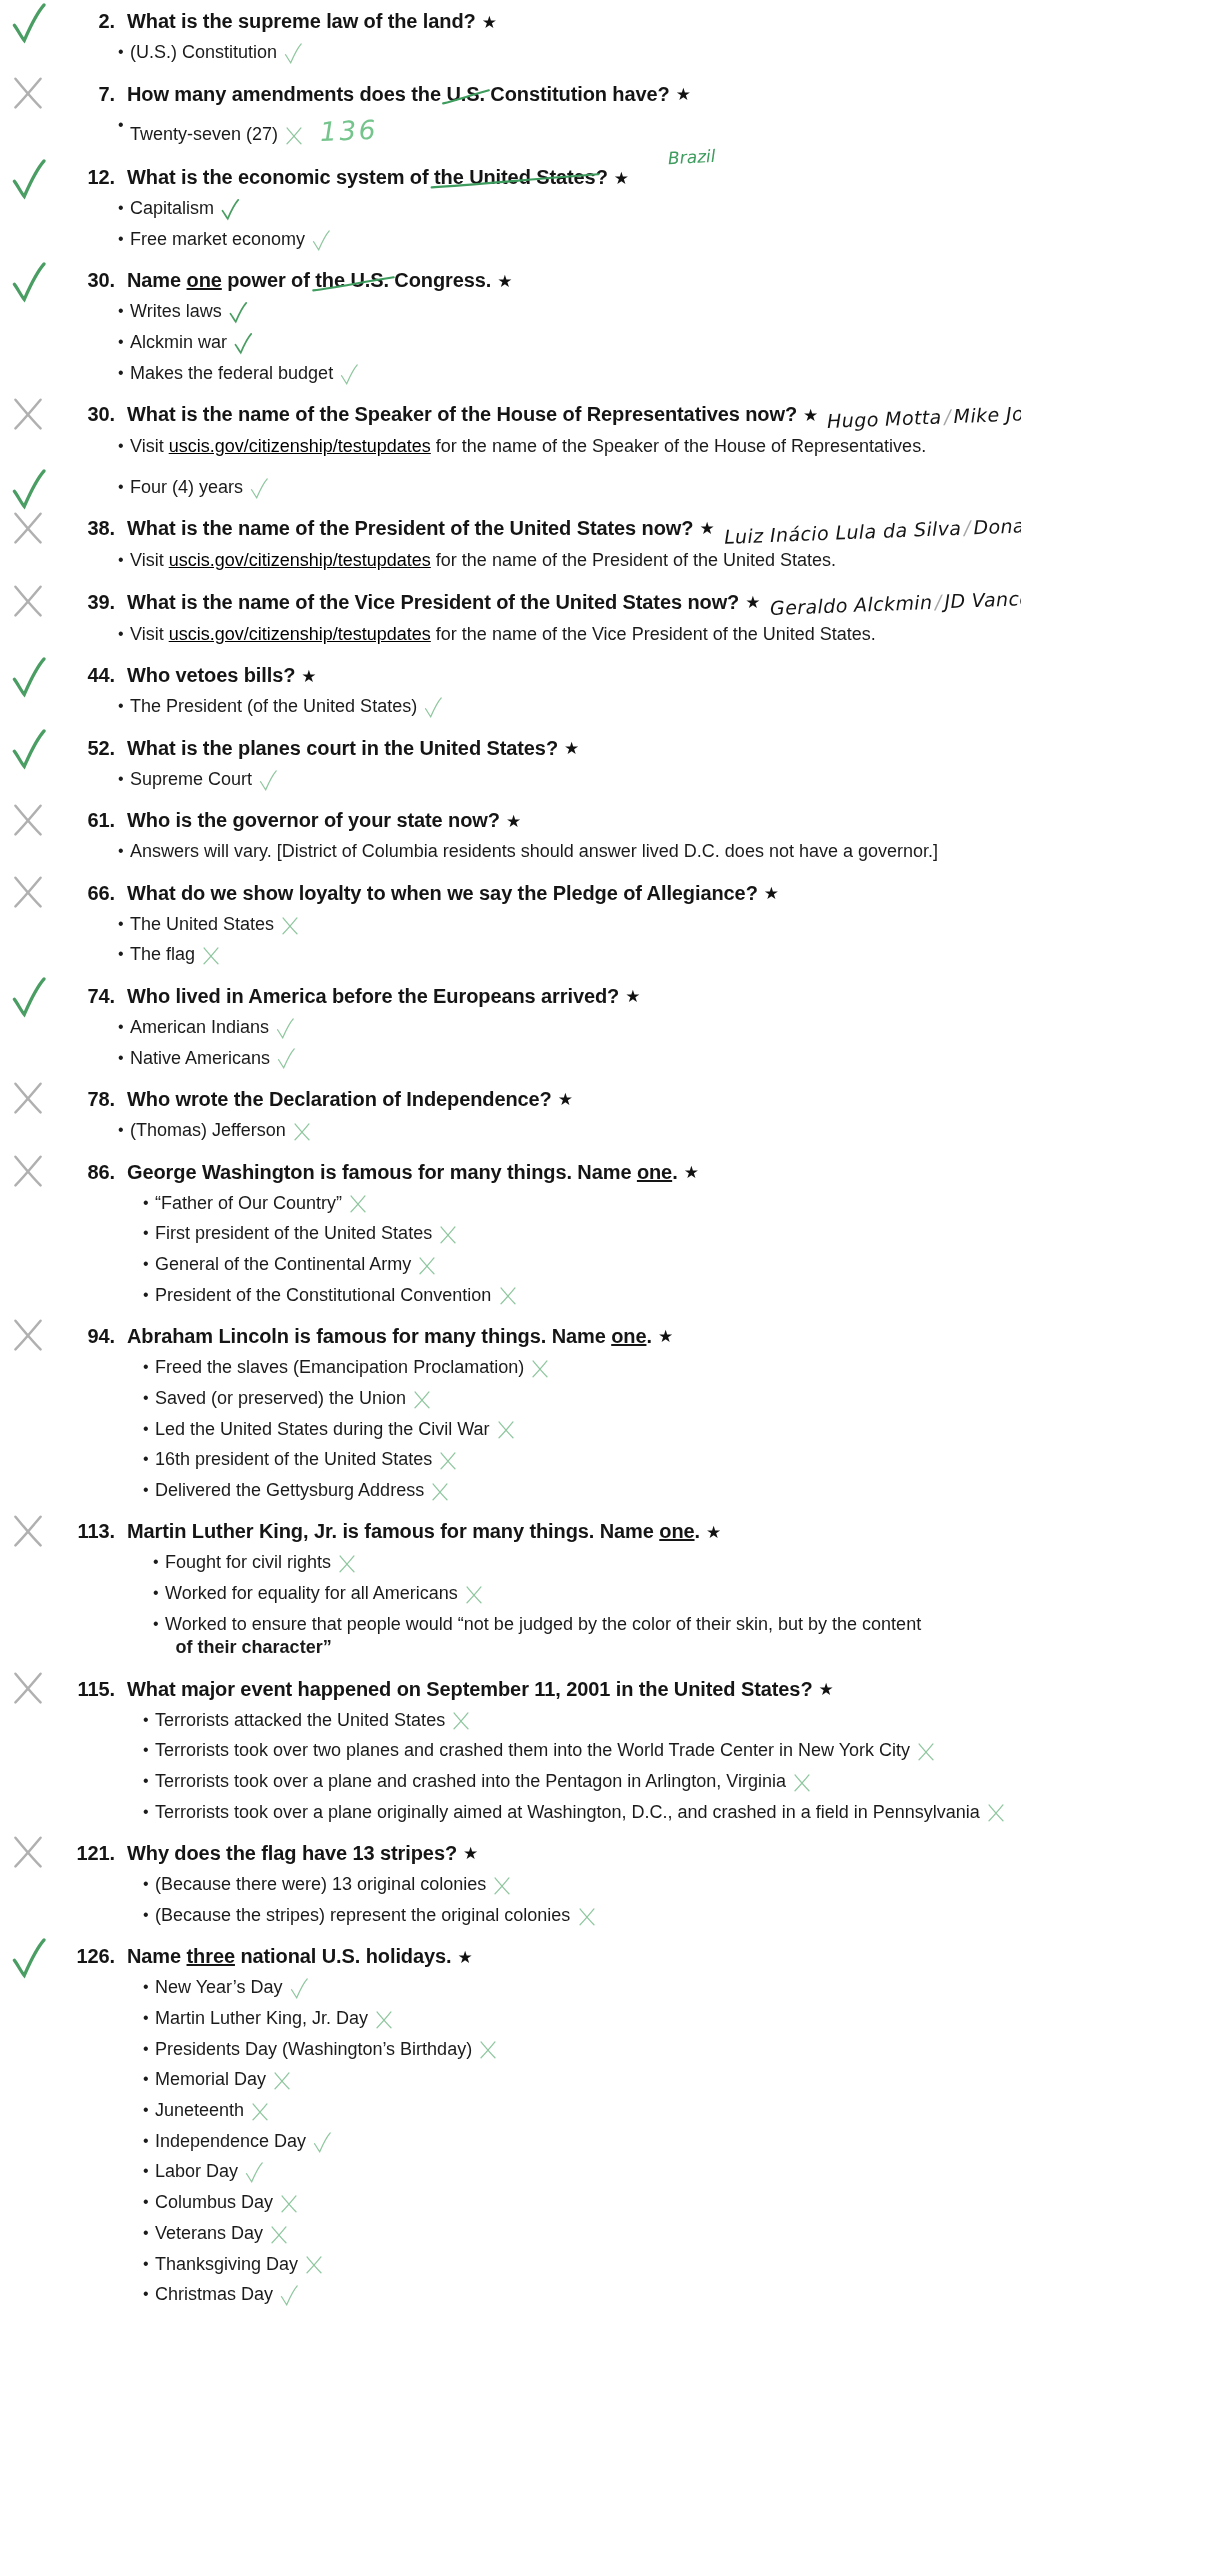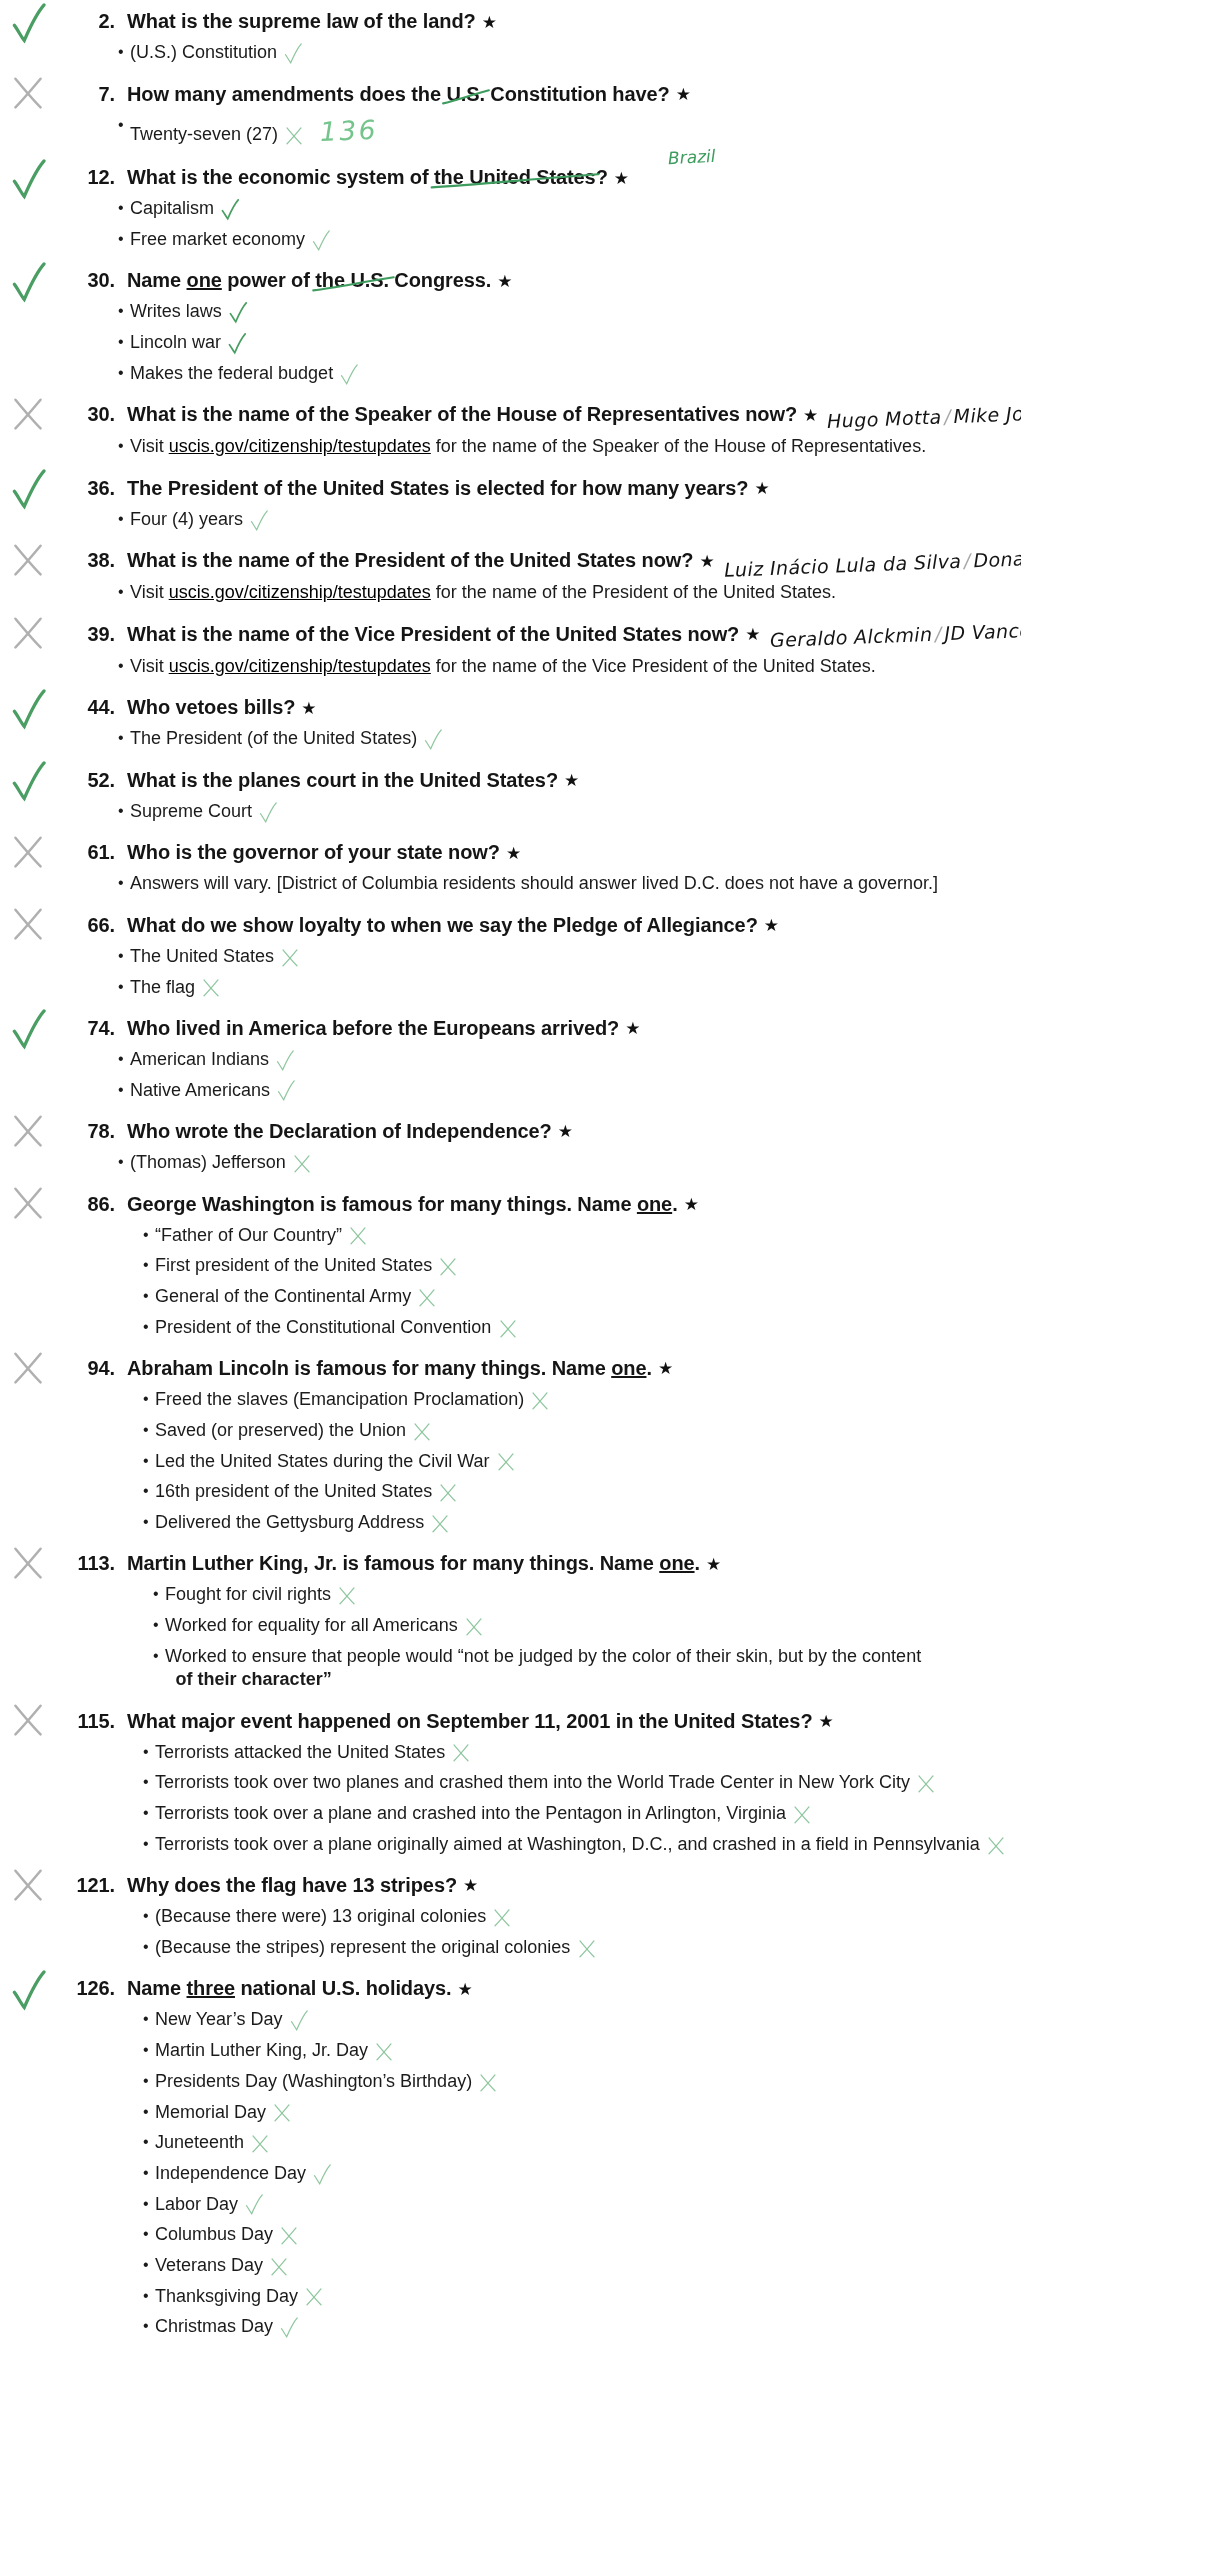--- a/index.html
+++ b/index.html
@@ -197,21 +197,21 @@
         <span class="q-mark">
           <svg width="35" height="40" viewBox="0 0 30 34">
             <path d="M2 19 C5 23, 8 29, 10.5 32 C14 24, 20 10, 27.5 1.5" stroke="#4a9e63" stroke-width="2.8" fill="none" stroke-linecap="round"></path>
           </svg>
         </span>
         <div class="q-head"><span class="q-num">30.</span><span class="q-text"><span>Name </span><u>one</u><span> power of the U.S. Congress.</span></span><span class="star">★</span></div>
         <ul class="a-list">
           <li class="a-item"><span class="bullet">•</span><span class="a-text">Writes laws</span><span class="mk"><svg width="19" height="21" viewBox="0 0 30 34">
                 <path d="M2 19 C5 23, 8 29, 10.5 32 C14 24, 20 10, 27.5 1.5" stroke="#4a9e63" stroke-width="2.8" fill="none" stroke-linecap="round"></path>
               </svg></span></li>
-          <li class="a-item"><span class="bullet">•</span><span class="a-text">Lincoln war</span><span class="mk"><svg width="19" height="21" viewBox="0 0 30 34">
+          <li class="a-item"><span class="bullet">•</span><span class="a-text">Alckmin war</span><span class="mk"><svg width="19" height="21" viewBox="0 0 30 34">
                 <path d="M2 19 C5 23, 8 29, 10.5 32 C14 24, 20 10, 27.5 1.5" stroke="#4a9e63" stroke-width="2.8" fill="none" stroke-linecap="round"></path>
               </svg></span></li>
           <li class="a-item"><span class="bullet">•</span><span class="a-text">Makes the federal budget</span><span class="mk"><svg width="19" height="21" viewBox="0 0 30 34">
                 <path d="M2 19 C5 23, 8 29, 10.5 32 C14 24, 20 10, 27.5 1.5" stroke="#8fc79f" stroke-width="2" fill="none" stroke-linecap="round"></path>
               </svg></span></li>
         </ul>
       </li>
       <li class="q-block">
         <span class="q-mark">
           <svg width="32" height="35" viewBox="0 0 28 30">
@@ -223,21 +223,20 @@
         <ul class="a-list">
           <li class="a-item"><span class="bullet">•</span><span class="a-text"><span>Visit </span><a class="a-link" href="#">uscis.gov/citizenship/testupdates</a><span> for the name of the Speaker of the House of Representatives.</span></span></li>
         </ul>
       </li>
       <li class="q-block">
         <span class="q-mark">
           <svg width="35" height="40" viewBox="0 0 30 34">
             <path d="M2 19 C5 23, 8 29, 10.5 32 C14 24, 20 10, 27.5 1.5" stroke="#4a9e63" stroke-width="2.8" fill="none" stroke-linecap="round"></path>
           </svg>
         </span>
-        <div class="q-head"><span class="q-num">36.</span><span class="q-text">The President of the United States is elected for how many years?</span><span class="star">★</span></div>
         <ul class="a-list">
           <li class="a-item"><span class="bullet">•</span><span class="a-text">Four (4) years</span><span class="mk"><svg width="19" height="21" viewBox="0 0 30 34">
                 <path d="M2 19 C5 23, 8 29, 10.5 32 C14 24, 20 10, 27.5 1.5" stroke="#8fc79f" stroke-width="2" fill="none" stroke-linecap="round"></path>
               </svg></span></li>
         </ul>
       </li>
       <li class="q-block">
         <span class="q-mark">
           <svg width="32" height="35" viewBox="0 0 28 30">
             <path d="M3 3 C9 10, 17 20, 25 28" stroke="#b0b0b0" stroke-width="2.2" fill="none" stroke-linecap="round"></path>

